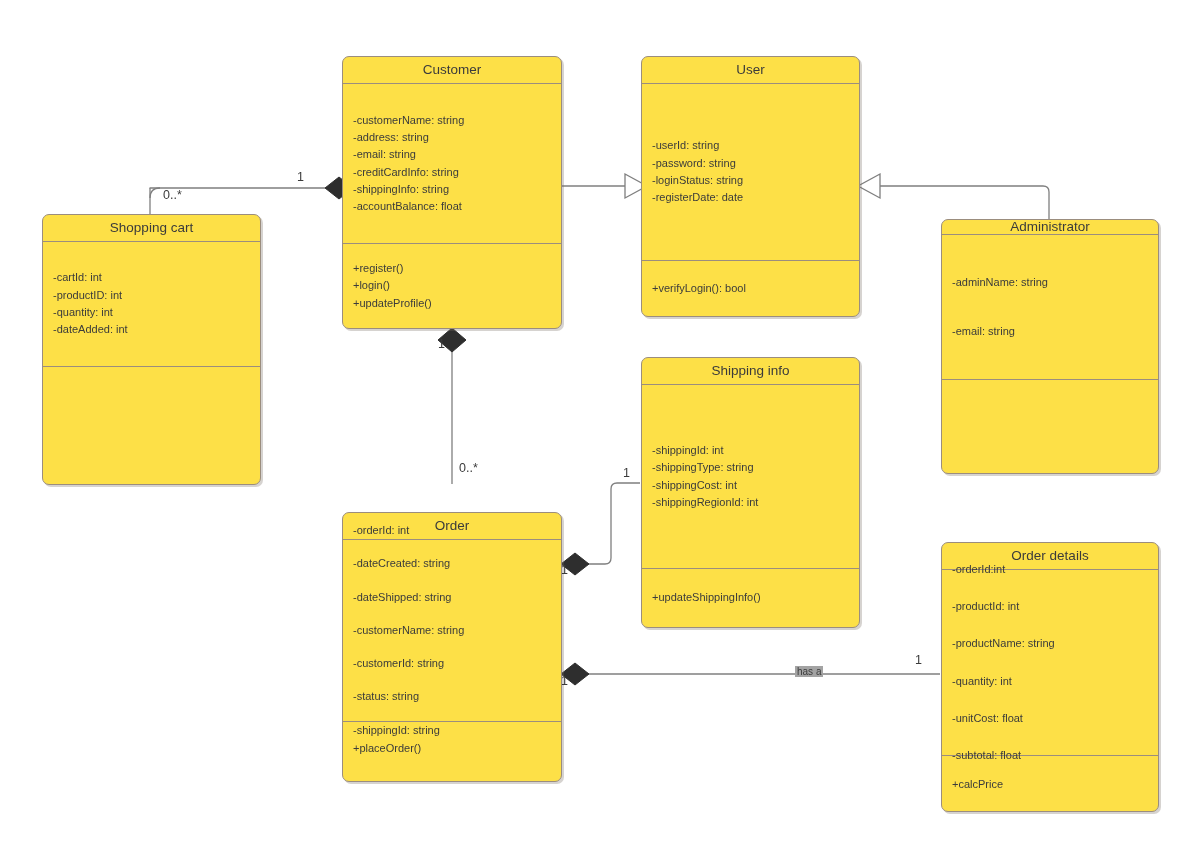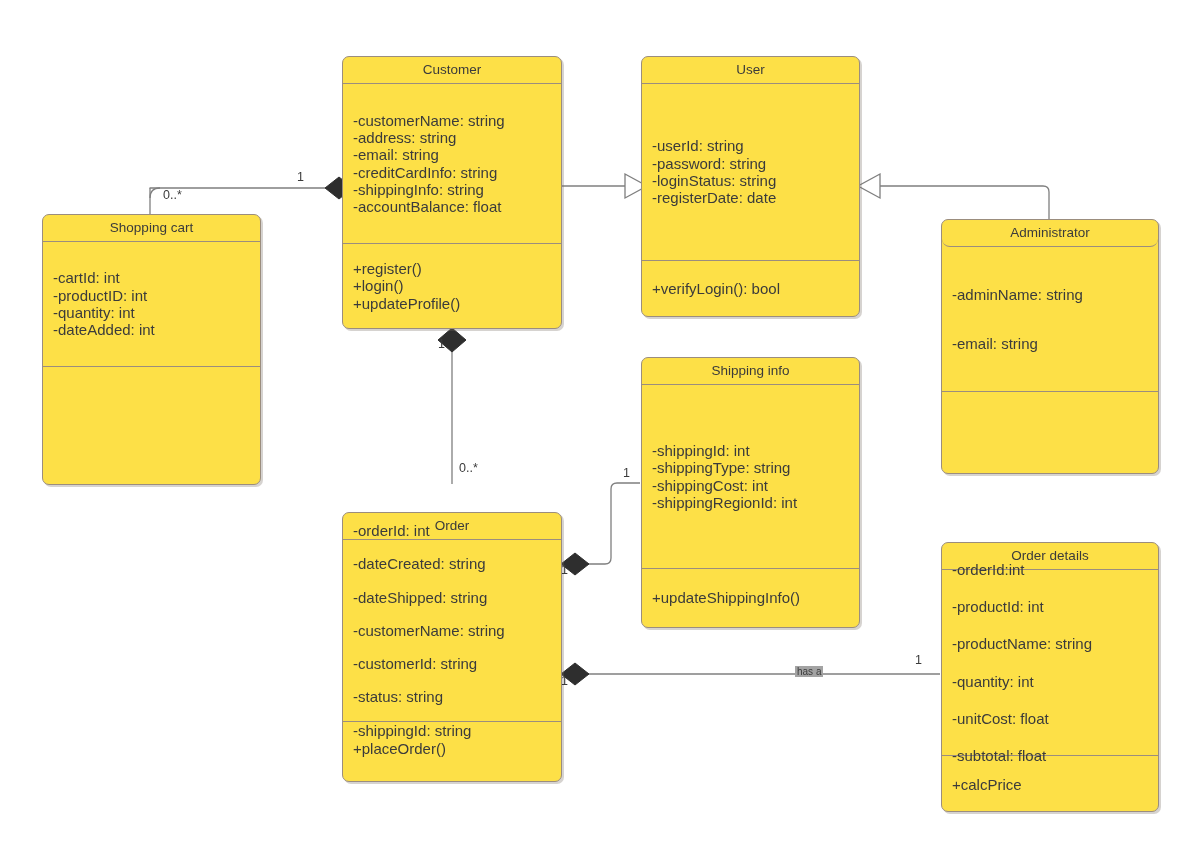--- a/index.html
+++ b/index.html
@@ -48,21 +48,21 @@
   }
   .uml-ops {
     box-sizing: border-box;
     width: 100%;
     display: flex;
     flex-direction: column;
     justify-content: flex-start;
     padding: 10px 10px 0 10px;
   }
   .uml-line {
-    font-size: 15px;
+    font-size: 11px;
     color: #3b3b3b;
     line-height: 17.3px;
     white-space: pre;
   }
   .edge-layer {
     position: absolute;
     left: 0; top: 0;
     width: 1200px;
     height: 860px;
     z-index: 2;
@@ -174,21 +174,21 @@
       <div class="uml-line">-password: string</div>
       <div class="uml-line">-loginStatus: string</div>
       <div class="uml-line">-registerDate: date</div>
     </div>
     <div class="uml-ops" style="height:55px; padding-top:19px;">
       <div class="uml-line">+verifyLogin(): bool</div>
     </div>
   </div>
 
   <div class="uml-class" style="left:941px; top:219px; width:218px; height:255px;">
-    <div class="uml-title" style="height:27px;border-radius:8px;">Administrator</div>
+    <div class="uml-title" style="height:15px;">Administrator</div>
     <div class="uml-attrs" style="height:145px;gap:32px;">
       <div class="uml-line">-adminName: string</div>
       <div class="uml-line">-email: string</div>
     </div>
   </div>
 
   <div class="uml-class" style="left:641px; top:357px; width:219px; height:271px;">
     <div class="uml-title" style="height:27px;">Shipping info</div>
     <div class="uml-attrs" style="height:184px;">
       <div class="uml-line">-shippingId: int</div>

